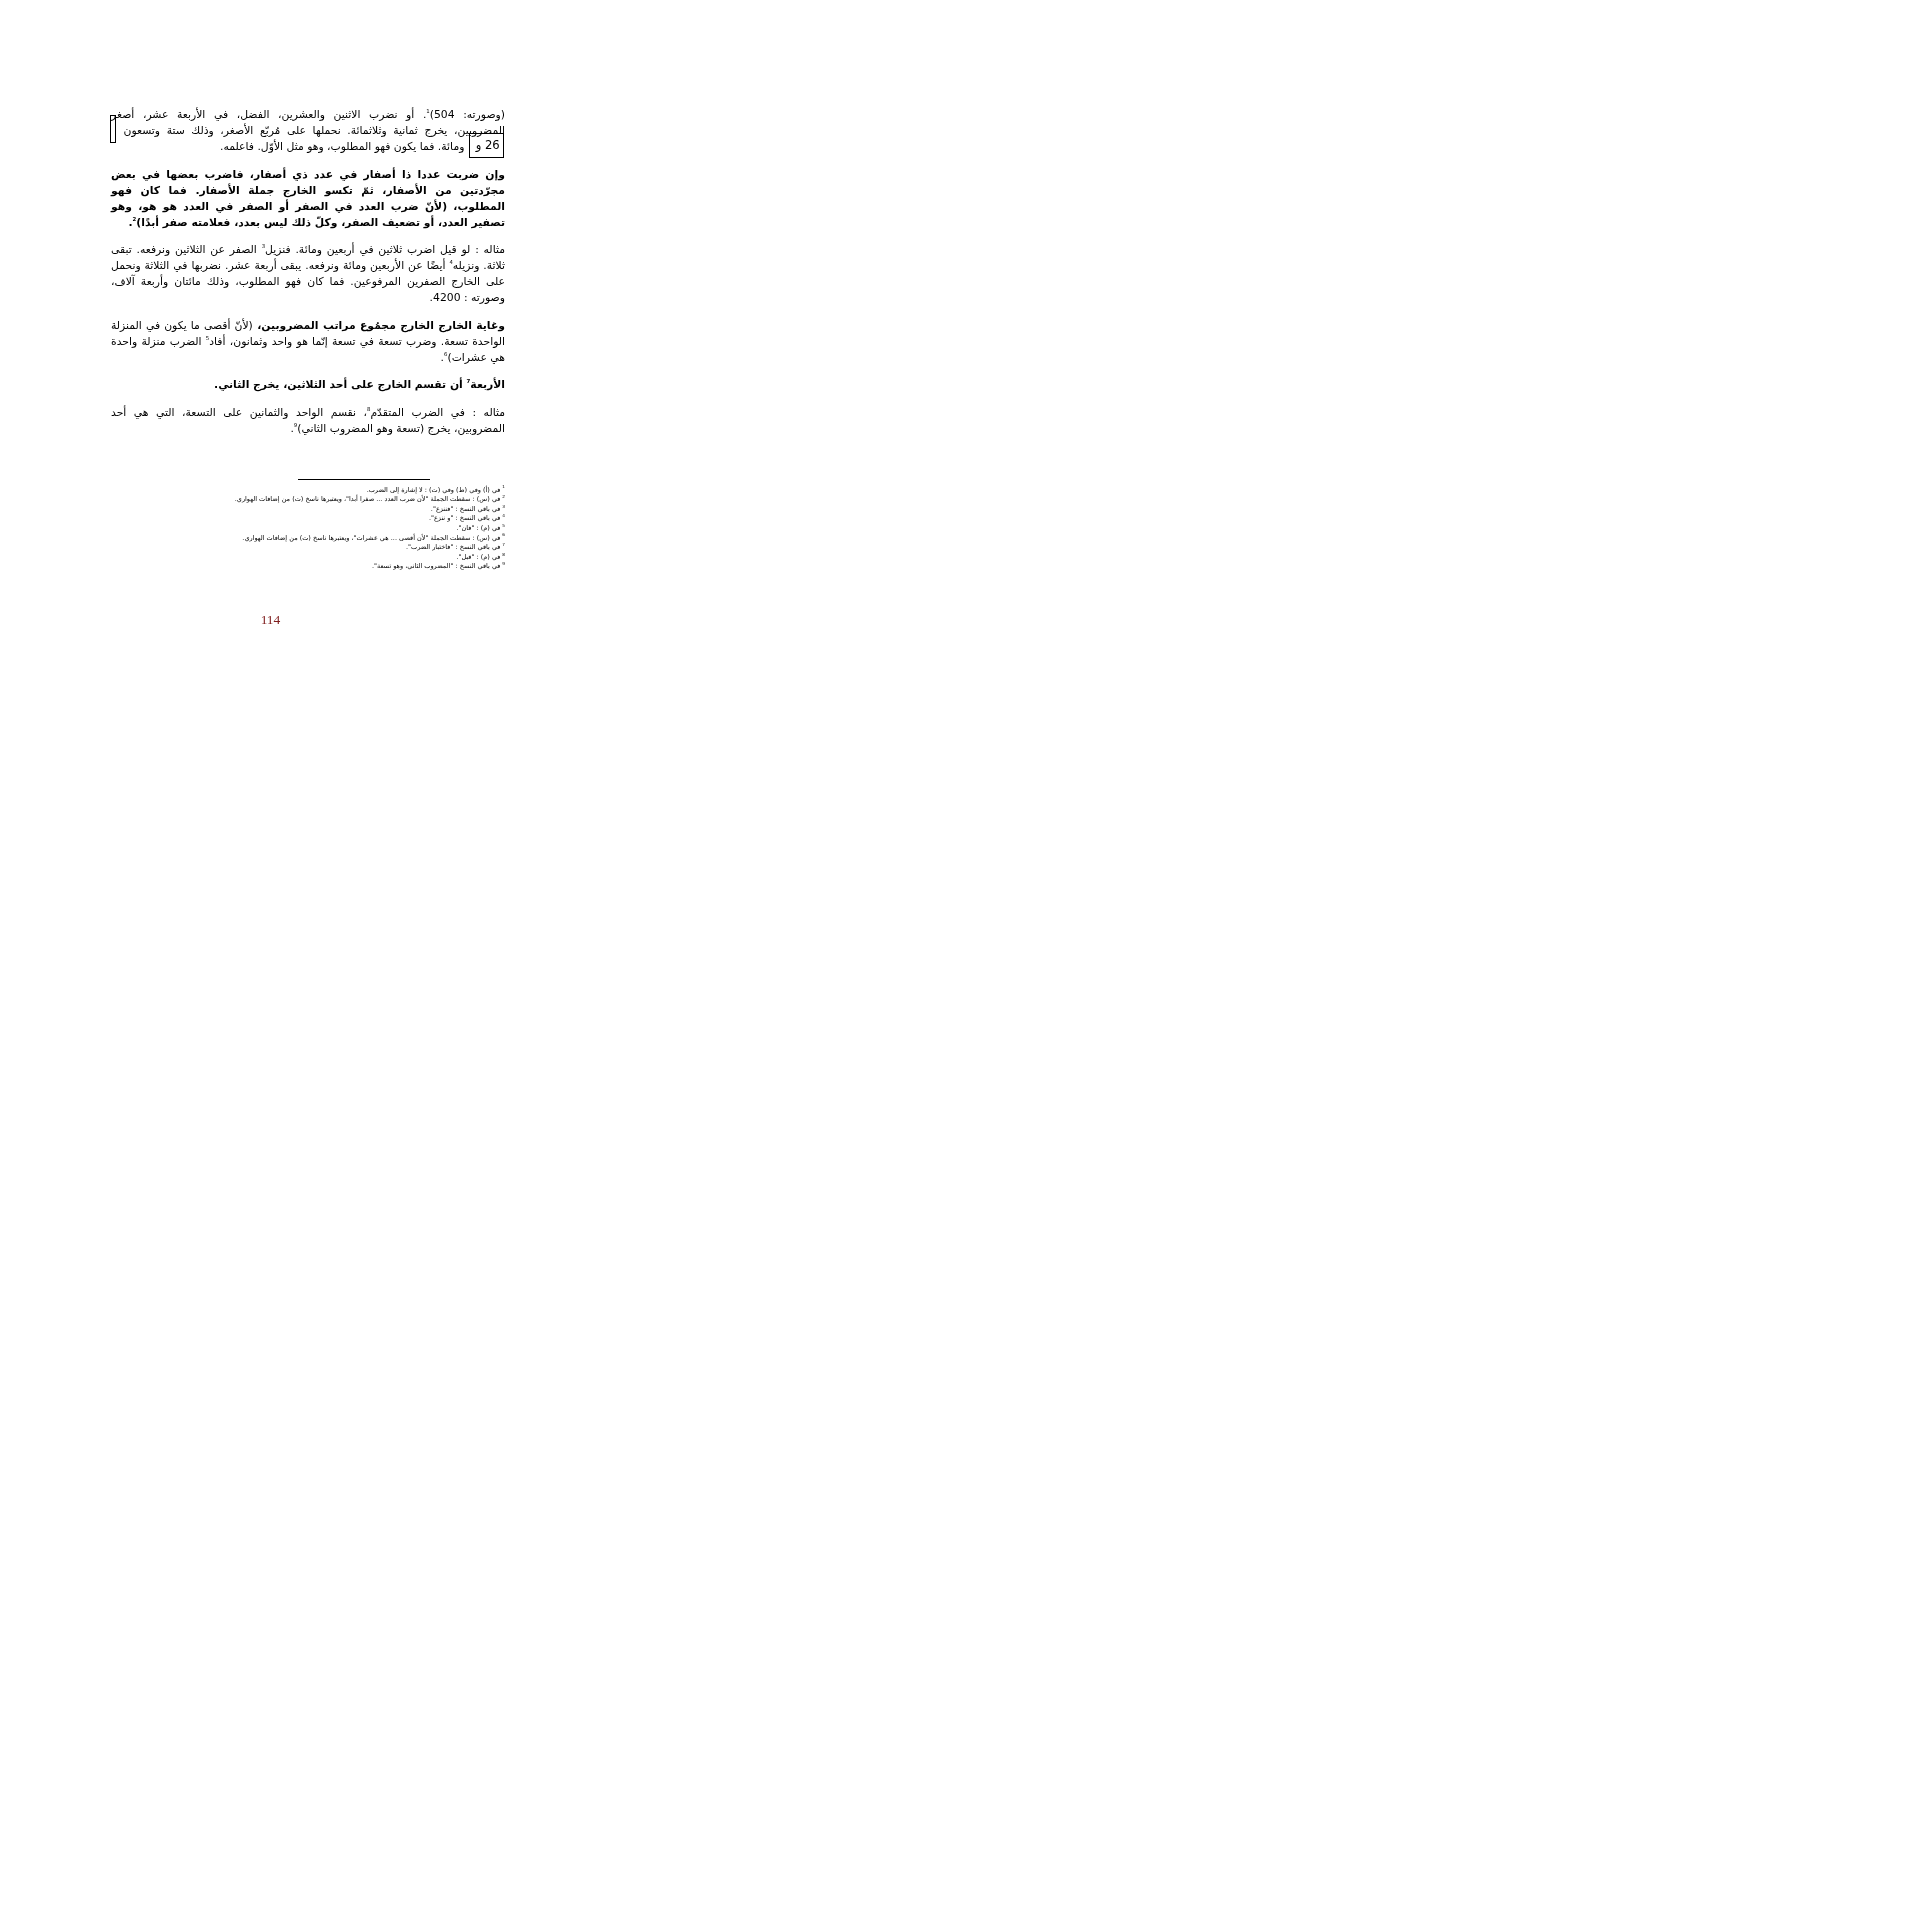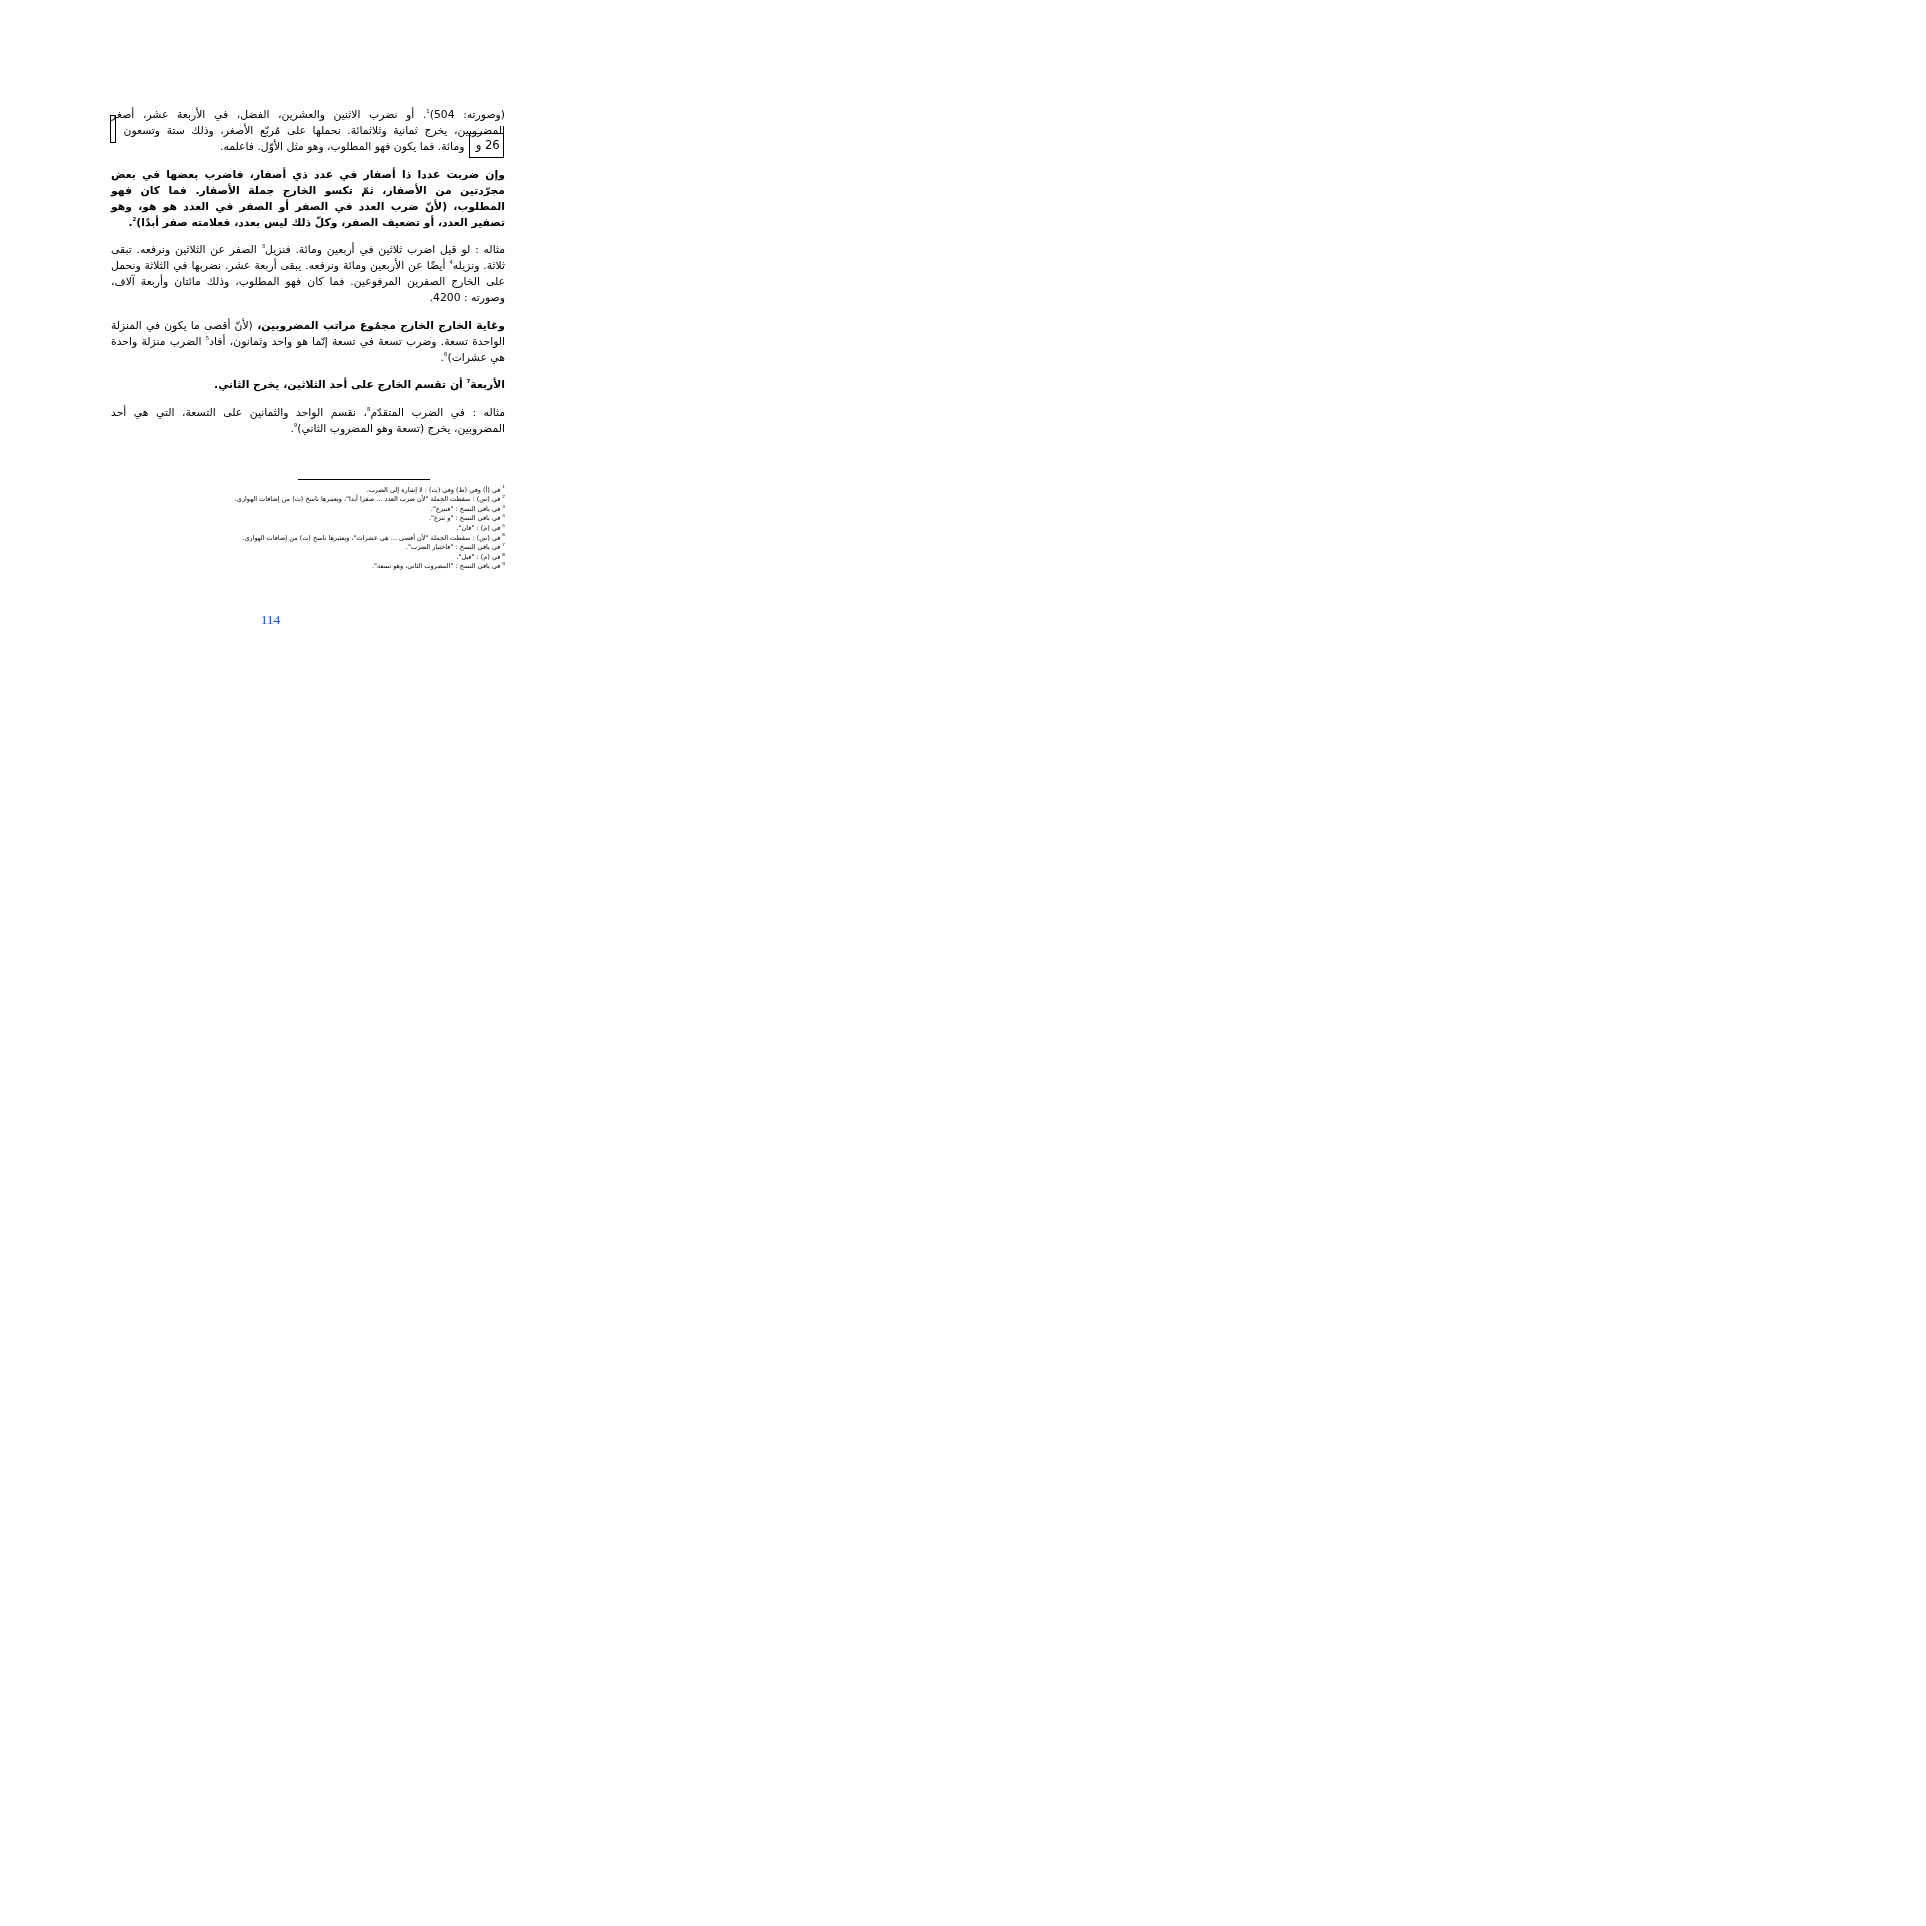--- a/index.html
+++ b/index.html
@@ -70,21 +70,21 @@
     margin-left: 1.9px;
   }
   .page-number {
     position: absolute;
     top: 612px;
     left: 0;
     right: 4px;
     text-align: center;
     font-family: "Liberation Serif", serif;
     font-size: 13.5px;
-    color: #1d4ed8;
+    color: #7f1d1d;
   }
 </style>
 </head>
 <body>
 
 <div class="page">
   <div class="content">
 
     <p class="para"><span>(وصورته: 504)</span><sup>1</sup><span>. أو نضرب الاثنين والعشرين، الفضل، في الأربعة عشر، أصغر المضروبين، يخرج ثمانية وثلاثمائة. نحملها على مُربّع الأصغر، وذلك ستة وتسعون </span><span class="empty-box"></span><span class="num-box">26 و</span><span> ومائة. فما يكون فهو المطلوب، وهو مثل الأوّل. فاعلمه.</span></p>
 

